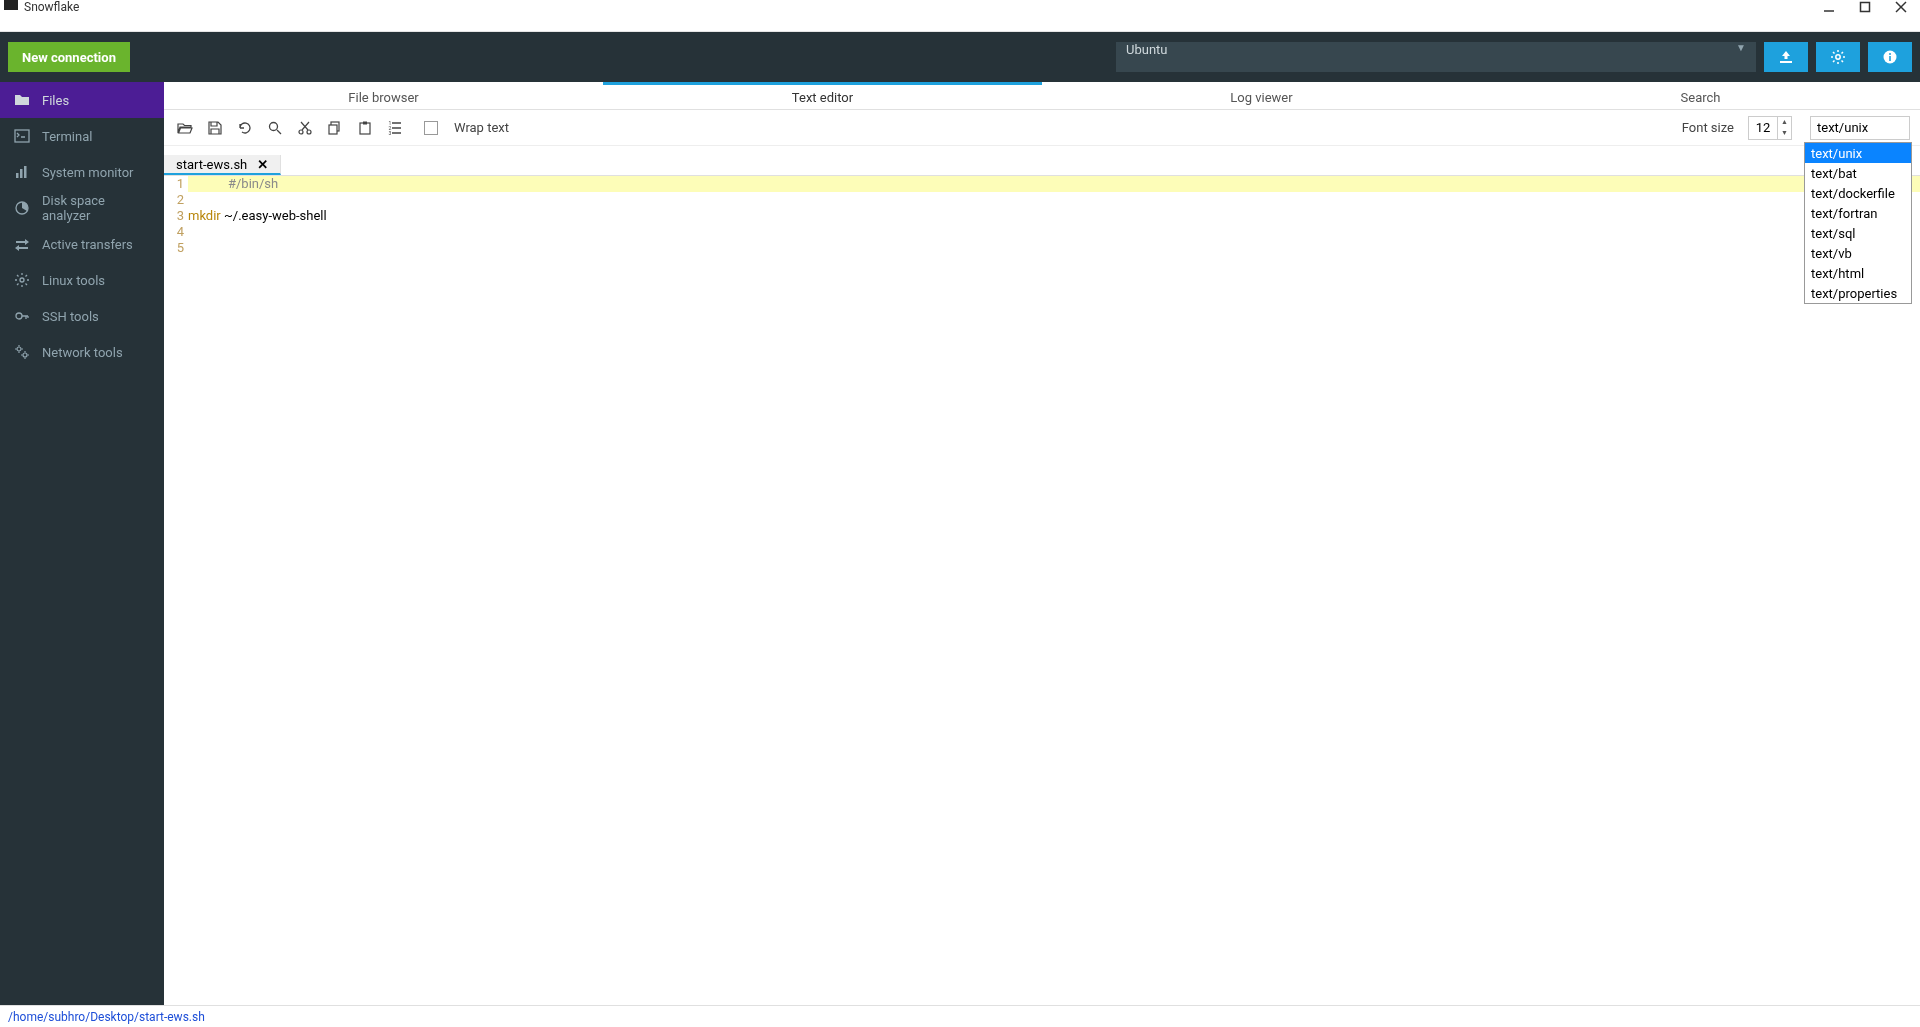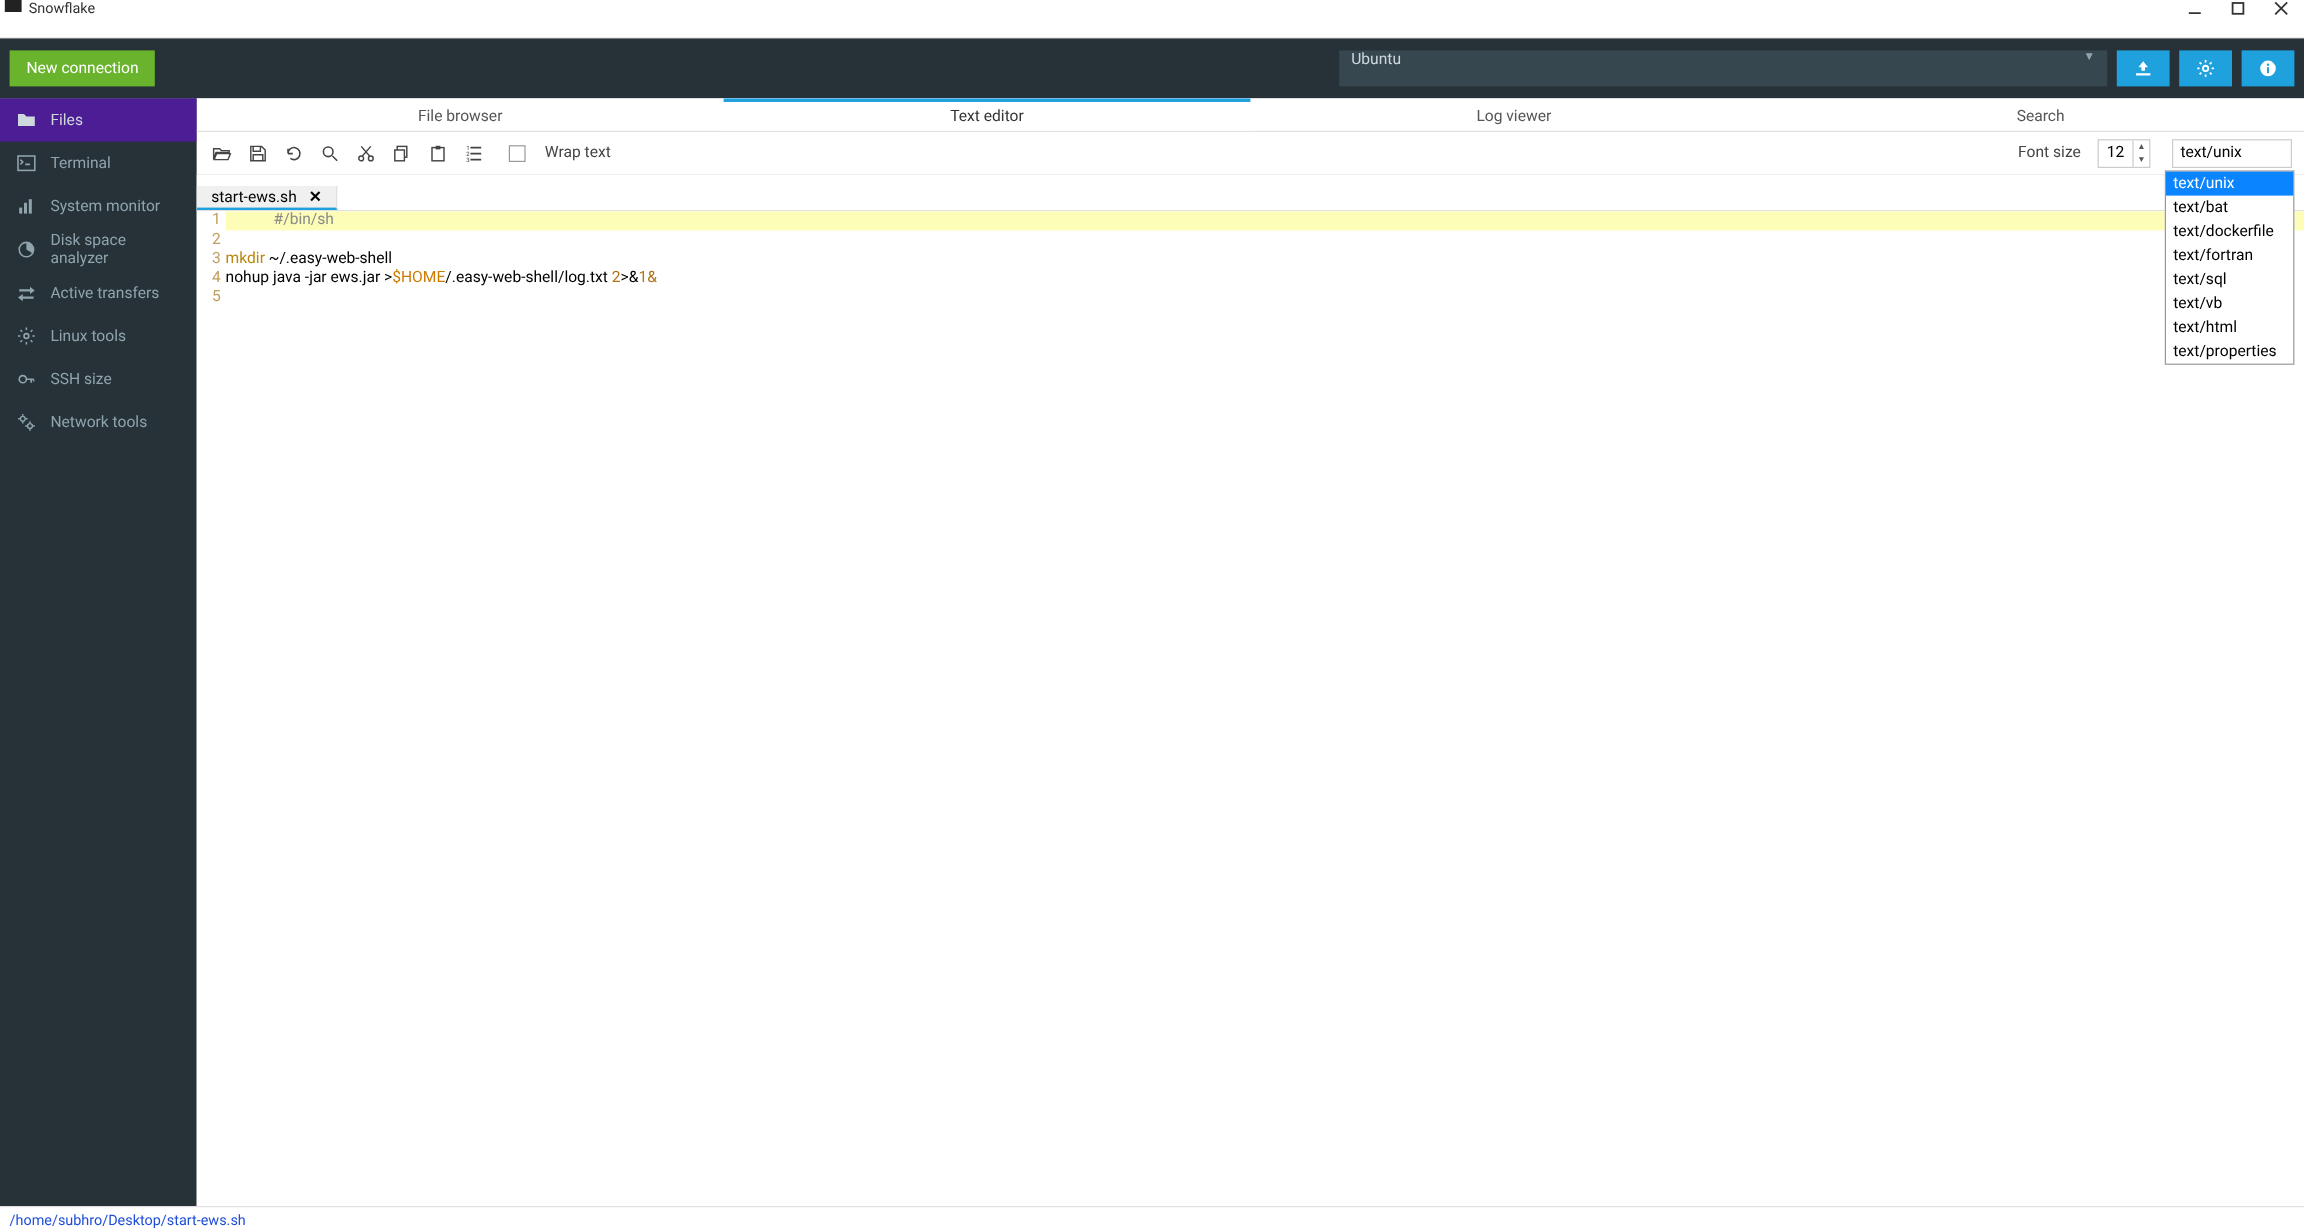--- a/index.html
+++ b/index.html
@@ -8,21 +8,21 @@
 
 .titlebar { height: 32px; background: #fff; display: flex; padding: 0 4px; border-bottom: 1px solid #e5e5e5; }
 .titlebar .app-icon { width: 14px; height: 10px; background: #222; margin-right: 6px; }
 .titlebar .title { font-size: 12px; color: #333; flex: 1; }
 .titlebar .win-btns { display: flex; gap: 22px; padding-right: 8px; }
 .titlebar .win-btn { width: 14px; height: 14px; display: flex; align-items: center; justify-content: center; color: #333; cursor: pointer; }
 .titlebar .win-btn svg { width: 12px; height: 12px; }
 
 
 .header { height: 50px; background: #263238; display: flex; align-items: center; padding: 0 8px; gap: 8px; }
-.btn-new-conn { background: #6ab42d; color: #fff; border: none; height: 30px; padding: 0 14px; font-size: 13px; cursor: pointer; }
+.btn-new-conn { background: #6ab42d; color: #fff; border: none; height: 30px; padding: 0 14px; font-size: 13px; cursor: pointer; font-weight: bold; }
 .header-spacer { flex: 1; }
 .conn-select { width: 640px; height: 30px; background: #37474F; color: #cfd8dc; border: none; padding: 0 10px; font-size: 13px; display: flex; align-items: flex-start; justify-content: space-between; cursor: pointer; }
 .conn-select .chev { color: #90a4ae; font-size: 10px; }
 .hdr-btn { width: 44px; height: 30px; background: #1ea1dd; border: none; display: flex; align-items: center; justify-content: center; cursor: pointer; color: #fff; }
 .hdr-btn svg { width: 16px; height: 16px; }
 
 
 .main { flex: 1; display: flex; min-height: 0; }
 
 
@@ -175,21 +175,21 @@
           <circle cx="8" cy="8" r="2" fill="none" stroke="currentColor" stroke-width="1.3"></circle>
           <path d="M8 1 L8 3 M8 13 L8 15 M1 8 L3 8 M13 8 L15 8 M3 3 L4.5 4.5 M11.5 11.5 L13 13 M13 3 L11.5 4.5 M4.5 11.5 L3 13" stroke="currentColor" stroke-width="1.3"></path>
         </svg>
       <span>Linux tools</span>
     </div>
     <div class="side-item">
       <svg viewBox="0 0 16 16">
           <circle cx="5" cy="8" r="3" fill="none" stroke="currentColor" stroke-width="1.3"></circle>
           <path d="M8 8 L14 8 M12 8 L12 11 M14 8 L14 10" stroke="currentColor" stroke-width="1.3"></path>
         </svg>
-      <span>SSH size</span>
+      <span>SSH tools</span>
     </div>
     <div class="side-item">
       <svg viewBox="0 0 16 16">
           <circle cx="5" cy="5" r="2" fill="none" stroke="currentColor" stroke-width="1.2"></circle>
           <circle cx="11" cy="11" r="2" fill="none" stroke="currentColor" stroke-width="1.2"></circle>
           <path d="M5 1 L5 2.5 M5 7.5 L5 9 M1 5 L2.5 5 M7.5 5 L9 5 M11 7 L11 8.5 M11 13.5 L11 15 M7 11 L8.5 11 M13.5 11 L15 11" stroke="currentColor" stroke-width="1.2"></path>
         </svg>
       <span>Network tools</span>
     </div>
   </div>
@@ -282,21 +282,20 @@
           <div class="ln">1</div>
           <div class="ln">2</div>
           <div class="ln">3</div>
           <div class="ln">4</div>
           <div class="ln">5</div>
         </div>
       <div class="code" id="code">
           <div class="line hl"><span class="tok-comment">#/bin/sh</span></div>
           <div class="line"><span></span></div>
           <div class="line"><span class="tok-cmd">mkdir</span><span> ~/.easy-web-shell</span></div>
-          <div class="line"><span>nohup java -jar ews.jar &gt;</span><span class="tok-var">$HOME</span><span>/.easy-web-shell/log.txt </span><span class="tok-num">2</span><span>&gt;&amp;</span><span class="tok-num">1</span><span class="tok-amp">&amp;</span></div>
           <div class="line"><span></span></div>
         </div>
     </div>
 
     <div class="syntax-popup" id="syntax-popup">
         <div class="opt sel">text/unix</div>
         <div class="opt">text/bat</div>
         <div class="opt">text/dockerfile</div>
         <div class="opt">text/fortran</div>
         <div class="opt">text/sql</div>

